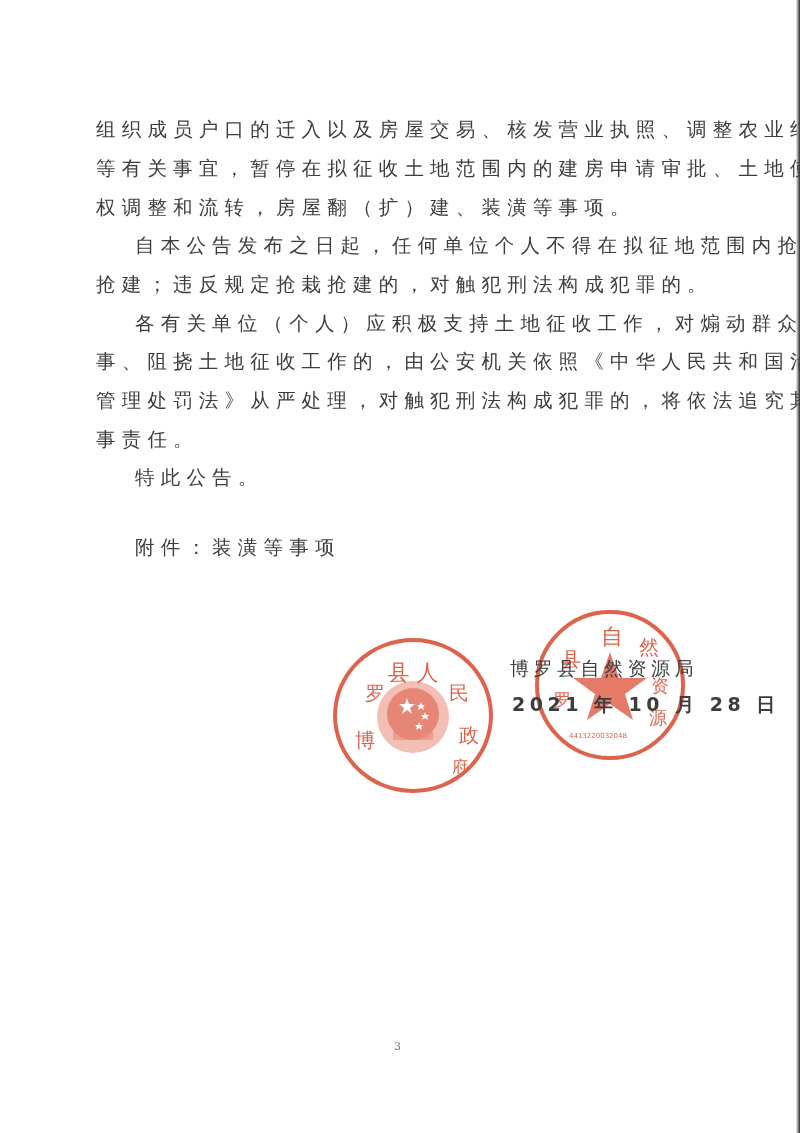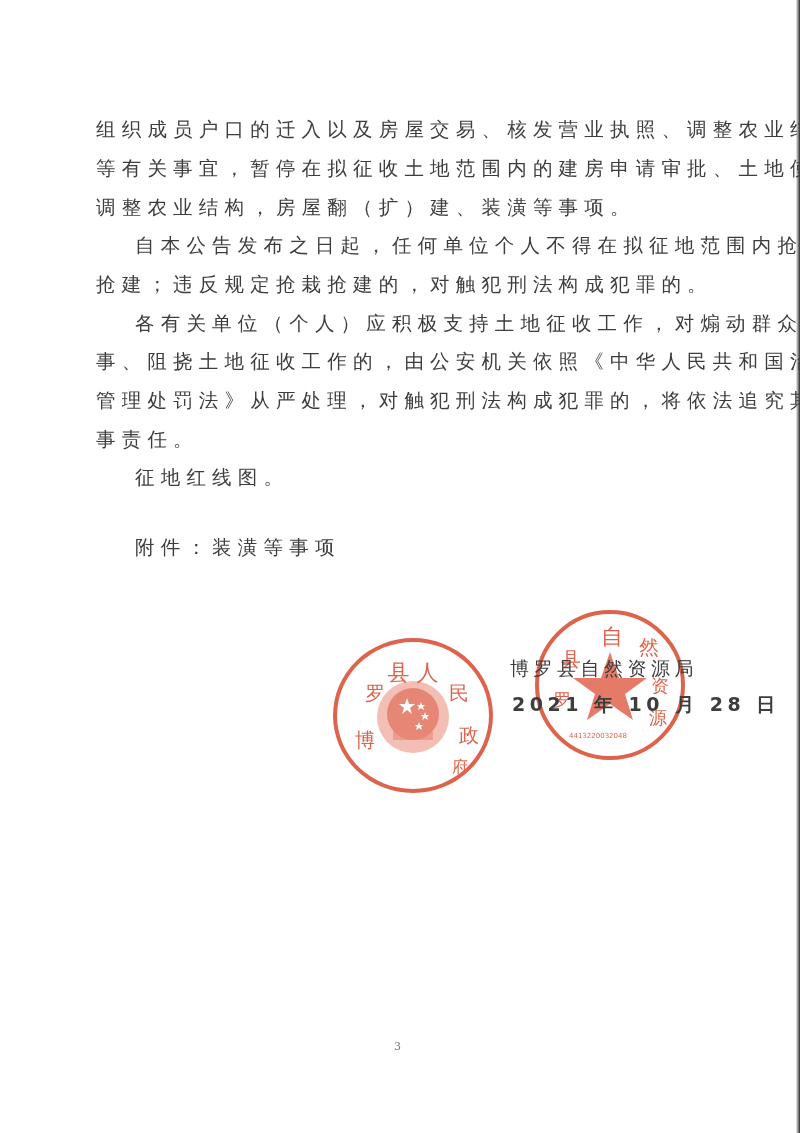--- a/index.html
+++ b/index.html
@@ -35,31 +35,31 @@
     }
   </style>
 </head>
 <body>
 
 <div class="page-edge-right"></div>
 
 <div>
   <div class="line" style="top:118px">组织成员户口的迁入以及房屋交易、核发营业执照、调整农业结构</div>
   <div class="line" style="top:157px">等有关事宜，暂停在拟征收土地范围内的建房申请审批、土地使用</div>
-  <div class="line" style="top:196px">调整农业结构，房屋翻（扩）建、装潢等事项。</div>
+  <div class="line" style="top:196px">权调整和流转，房屋翻（扩）建、装潢等事项。</div>
 
   <div class="line indent" style="top:234px">自本公告发布之日起，任何单位个人不得在拟征地范围内抢栽</div>
   <div class="line" style="top:273px">抢建；违反规定抢栽抢建的，对触犯刑法构成犯罪的。</div>
 
   <div class="line indent" style="top:312px">各有关单位（个人）应积极支持土地征收工作，对煽动群众闹</div>
   <div class="line" style="top:350px">事、阻挠土地征收工作的，由公安机关依照《中华人民共和国治安</div>
   <div class="line" style="top:389px">管理处罚法》从严处理，对触犯刑法构成犯罪的，将依法追究其刑</div>
   <div class="line" style="top:428px">事责任。</div>
 
-  <div class="line indent" style="top:466px">征地红线图。</div>
+  <div class="line indent" style="top:466px">特此公告。</div>
 
   <div class="line indent" style="top:536px">附件：装潢等事项</div>
 </div>
 
 <div class="seal seal-gov">
   <svg width="152" height="147" viewBox="0 0 152 147">
     <circle cx="76" cy="75" r="36" fill="#e6735f" opacity="0.55"></circle>
     <circle cx="76" cy="72" r="26" fill="#d9482e" opacity="0.6"></circle>
     <polygon points="70,56 72,62 78,62 73,66 75,72 70,68 65,72 67,66 62,62 68,62" fill="#fff"></polygon>
     <polygon points="84,60 85,63 88,63 86,65 87,68 84,66 81,68 82,65 80,63 83,63" fill="#fff"></polygon>

